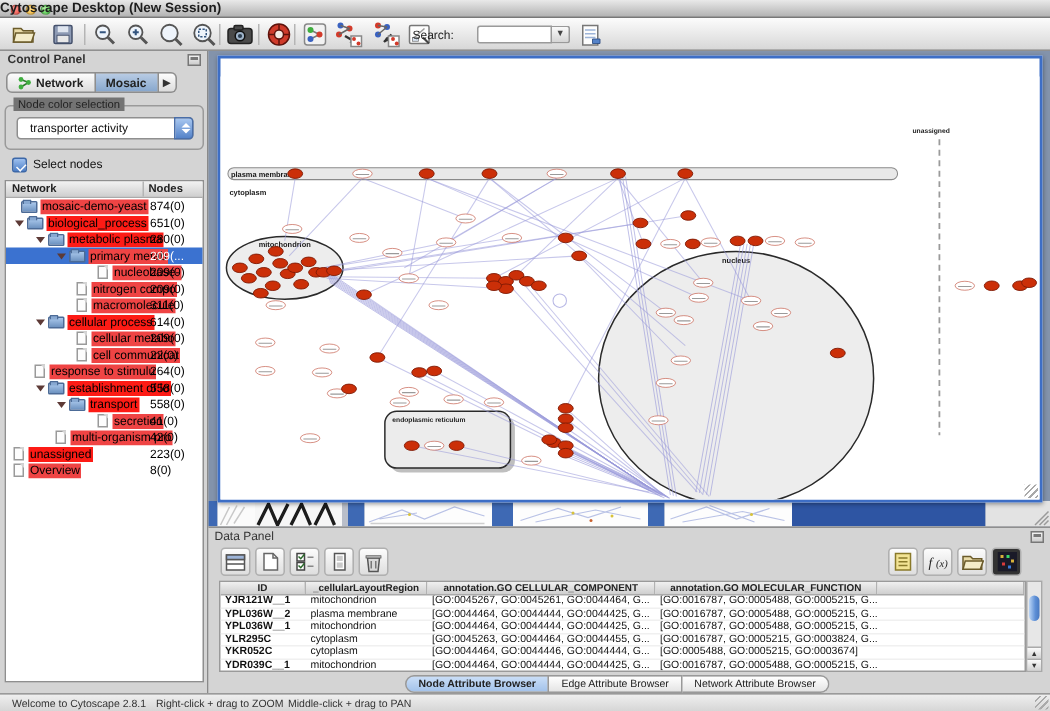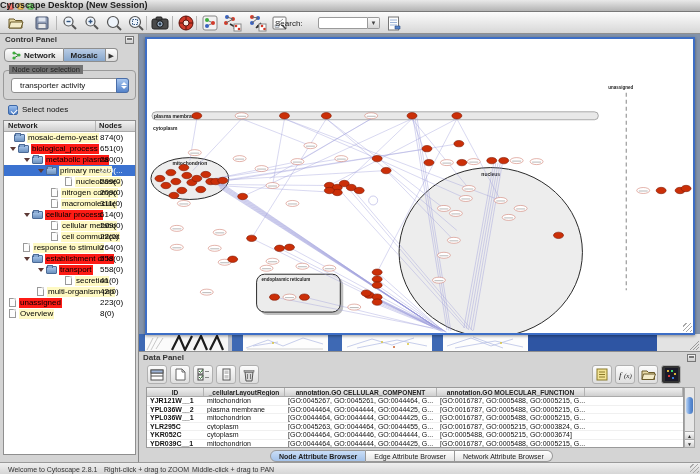--- a/index.html
+++ b/index.html
@@ -49,21 +49,21 @@
   .th-nodes{flex:1;padding-left:3px;line-height:10px}
   .trow{position:relative;height:11px;display:flex;align-items:center;font-size:8px;color:#000;white-space:nowrap;overflow:hidden}
   .trow.sel{background:#3b72d0}
   .ind{display:inline-block;height:1px}
   .exp{width:0;height:0;border-left:3.5px solid transparent;border-right:3.5px solid transparent;border-top:4.5px solid #5d3a36;margin-right:2px;flex:none}
   .fico{width:11px;height:8px;background:linear-gradient(#aac8ec,#6d92c0);border:1px solid #4c6b97;border-radius:1px;margin-right:2px;position:relative;flex:none}
   .fico:before{content:"";position:absolute;left:0;top:-2px;width:4px;height:2px;background:#88a9d2;border:1px solid #4c6b97;border-bottom:none;border-radius:1px 1px 0 0}
   .pico{width:7px;height:9px;background:#fdfdfd;border:1px solid #9a9a9a;margin:0 3px 0 1px;flex:none;position:relative}
   .pico:before{content:"";position:absolute;right:-1px;top:-1px;border-top:3px solid #d4d4d4;border-left:3px solid transparent}
   .chip{padding:0 1px;line-height:10px;height:10px}
-  .chip.green{background:#fef9c3}
+  .chip.green{background:#ef4444}
   .chip.red{background:#fd1b15}
   .cnt{position:absolute;left:96px;font-size:8px;color:#000}
   .trow.sel .cnt{color:#fff}
 
   
   .right{position:absolute;left:139px;top:34px;width:561px;height:428px}
   .desktop{position:absolute;left:0;top:0;width:561px;height:317px;background:#8393ab;overflow:hidden}
 
   
   .bg-strip{position:absolute;left:0;bottom:0;width:561px;height:17px}
@@ -653,21 +653,21 @@
               <ellipse cx="412" cy="185" rx="5" ry="3.2" fill="#cb2f08" stroke="#7e1a05" stroke-width="0.6"></ellipse>
             </g>
         </svg>
       </div>
       <span class="iwin-grip"></span>
     </div>
   </div>
 
   <div class="data-panel">
     <div class="dp-head">
-      <span class="ph-label" style="position:absolute;left:4px;top:1px;font-size:8px;font-weight:bold;color:#333">Data Panel</span>
+      <span class="ph-label" style="position:absolute;left:4px;top:1px;font-size:8px;font-weight:normal;color:#333">Data Panel</span>
       <span class="float-icon"></span>
     </div>
     <div class="dp-toolbar">
       <span class="dbtn" style="left:8px">
         <svg width="14" height="12" viewBox="0 0 14 12">
             <rect x="1" y="1" width="12" height="10" fill="#fff" stroke="#555"></rect>
             <line x1="1" y1="4" x2="13" y2="4" stroke="#555"></line>
             <line x1="1" y1="7" x2="13" y2="7" stroke="#555"></line>
             <rect x="1" y="1" width="12" height="3" fill="#9db4d8" stroke="#555"></rect>
           </svg>

